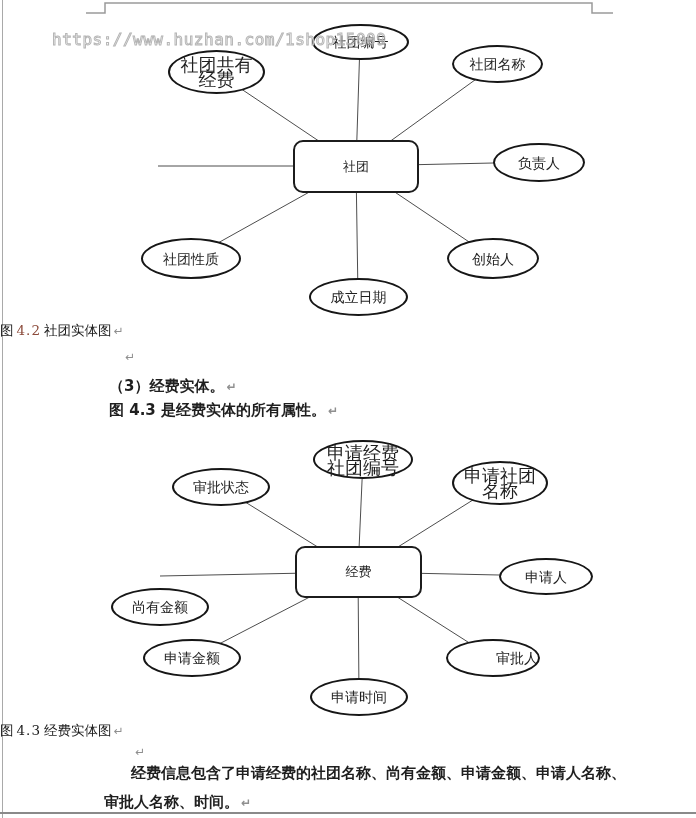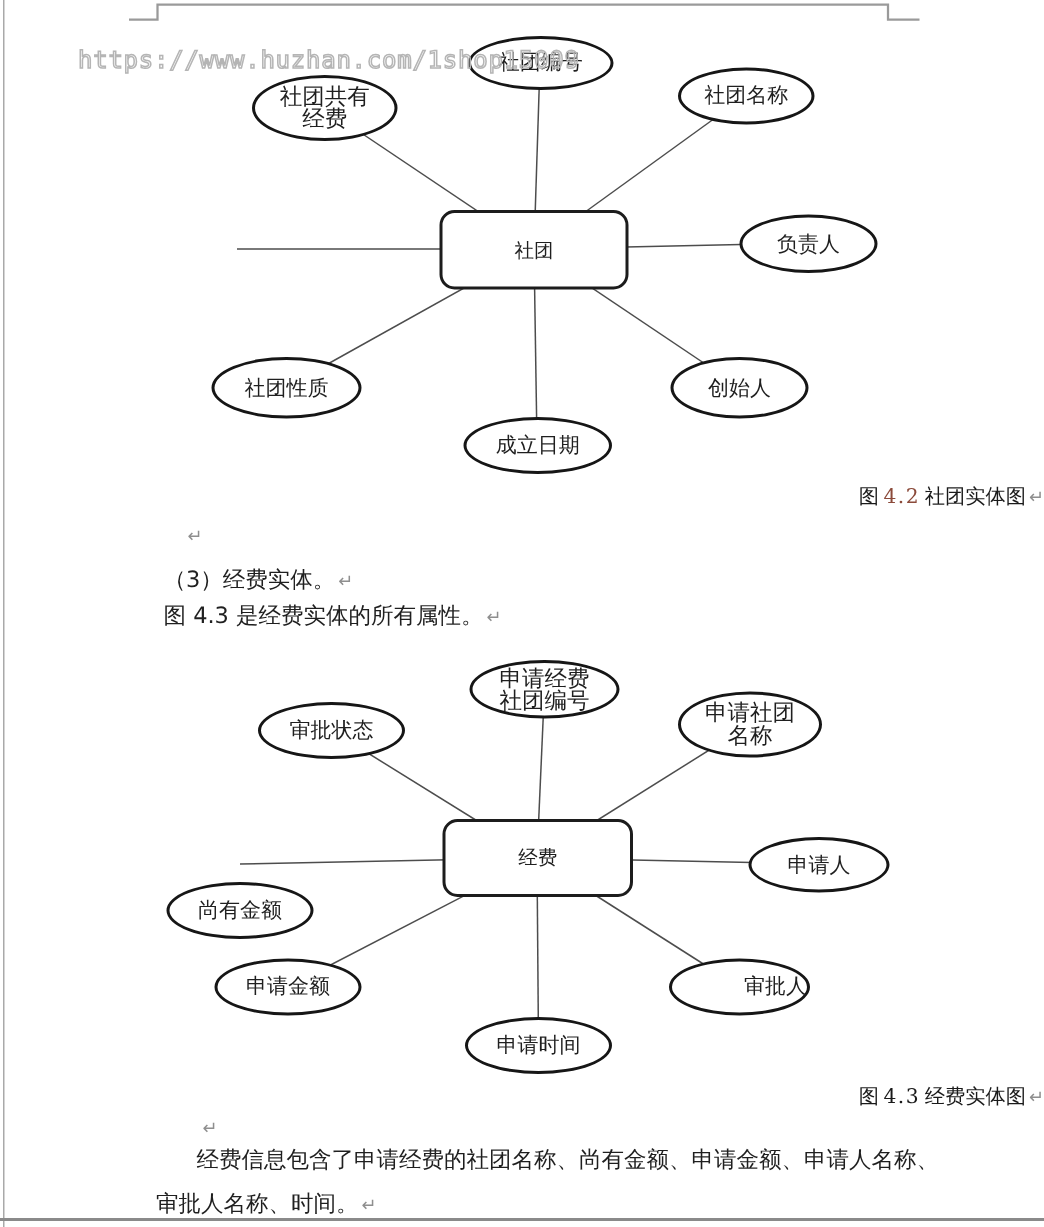--- a/index.html
+++ b/index.html
@@ -30,37 +30,37 @@
   
   .ellipse{
     position:absolute;z-index:2;
     background:#ffffff;
     border:2px solid #161616;
     border-radius:50%;
     display:flex;flex-direction:column;align-items:center;justify-content:center;
     font-size:14px;line-height:16px;text-align:center;
     box-sizing:border-box;
   }
-  .ellipse.twoline{font-size:15px;line-height:15px;}
+  .ellipse.twoline{font-size:18px;line-height:15px;}
   .entity-rect{
     position:absolute;z-index:2;
     background:#ffffff;
     border:2px solid #1c1c1c;
     border-radius:10px;
     display:flex;align-items:center;justify-content:center;
     font-size:13px;
     box-sizing:border-box;
   }
   .caption{
     position:absolute;left:0;width:696px;z-index:3;
-    text-align:right;font-size:13.5px;color:#1a1a1a;
+    text-align:left;font-size:13.5px;color:#1a1a1a;
   }
   .caption .num{font-family:"DejaVu Serif",serif;margin:0 3px;letter-spacing:1px;}
   .caption .num-42{color:#8b4a3a;}
-  .bodyline{position:absolute;z-index:3;font-size:15px;white-space:nowrap;}
+  .bodyline{position:absolute;z-index:3;font-size:15px;white-space:nowrap;font-weight:bold;}
   .pilcrow{color:#8f8f8f;font-size:12px;margin-left:2px;}
   .pilcrow.lone{position:absolute;z-index:3;}
 </style>
 </head>
 <body>
 
 <div id="page">
 
   <div class="edge-left"></div>
   <div class="edge-bottom"></div>

